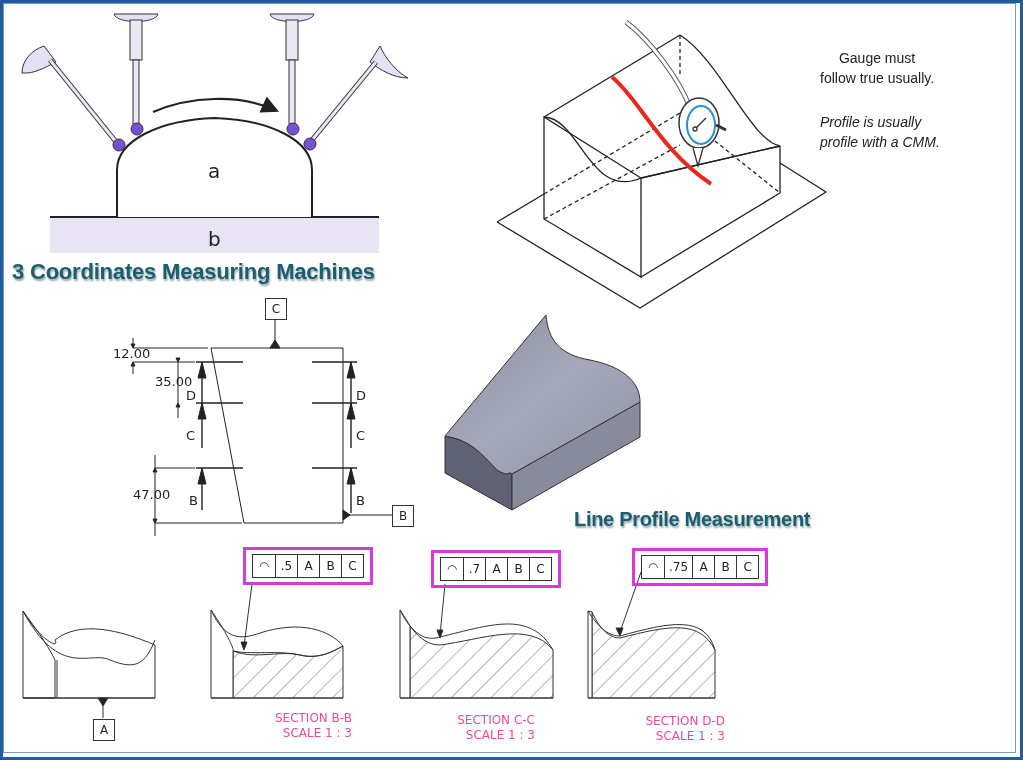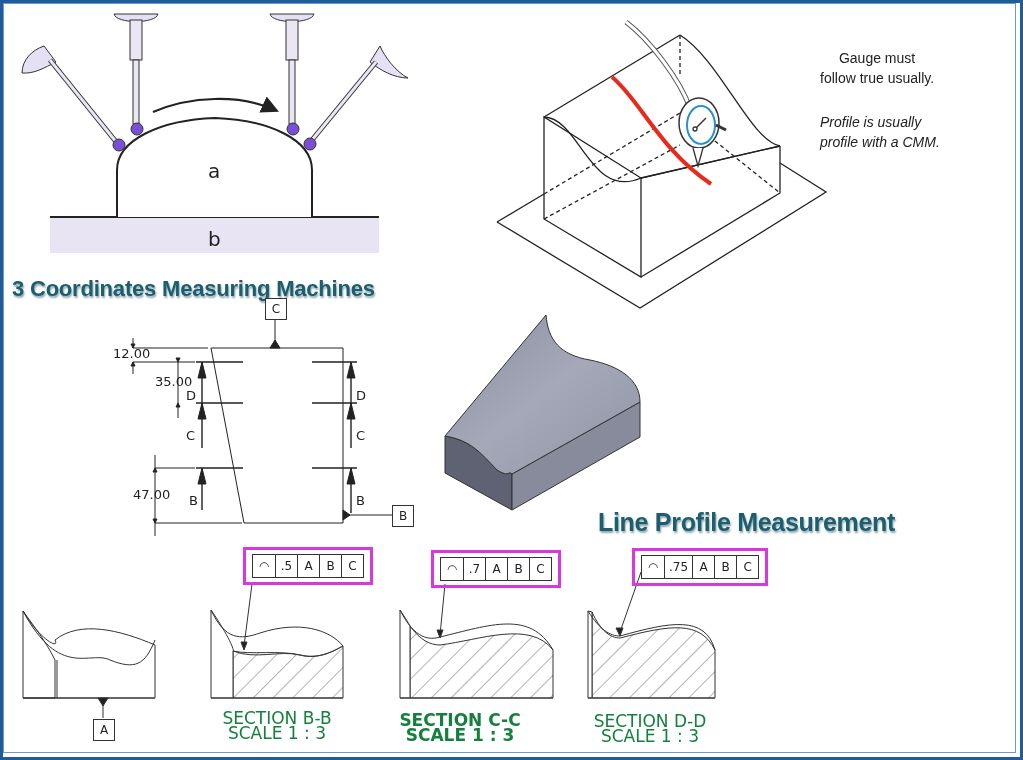--- a/index.html
+++ b/index.html
@@ -1,31 +1,31 @@
 <!DOCTYPE html>
 <html><head>
 <meta charset="utf-8">
 <style>
   html, body { margin:0; padding:0; background:#ffffff; }
   body { width:1023px; height:760px; position:relative; overflow:hidden; font-family:"Liberation Sans", sans-serif; }
   .frame { position:absolute; left:0; top:0; width:1017px; height:754px; border:3px solid #1f5c99; box-sizing:content-box; }
   .frame-inner { position:absolute; left:3px; top:3px; width:1011px; height:748px; border:1px solid #6f9bc8; pointer-events:none; }
   svg { position:absolute; left:0; top:0; }
   .title { position:absolute; font-family:"Liberation Sans", sans-serif; font-weight:bold; color:#1b5e6e; text-shadow:1px 2px 2px rgba(60,90,110,0.55); white-space:nowrap; }
-  #cmm-title { left:12px; top:259px; font-size:22px; letter-spacing:-0.2px;margin-top:17px; }
-  #lp-title { left:574px; top:508px; font-size:25px; letter-spacing:-0.3px;margin-left:24px; }
+  #cmm-title { left:12px; top:259px; font-size:22px; letter-spacing:-0.2px; }
+  #lp-title { left:574px; top:508px; font-size:20px; letter-spacing:-0.3px; }
   .note { position:absolute; left:820px; font-size:14px; color:#222; line-height:20px; }
   #note1 { top:48px;text-align:center; }
   #note2 { top:112px; font-style:italic; }
   .lbl { font-family:"DejaVu Sans", sans-serif; }
   .fcf { position:absolute; border:3px solid #d838e0; padding:4px 6px; }
   .fcf-row { display:flex; border:1px solid #333; height:22px; background:#fff; }
   .fcf-cell { border-left:1px solid #333; min-width:22px; padding:0 4px; display:flex; align-items:center; justify-content:center; font-family:"DejaVu Sans", sans-serif; font-size:12px; color:#222; box-sizing:border-box; }
   .fcf-cell:first-child { border-left:none; }
-  .sec-label { position:absolute; text-align:center; font-family:"DejaVu Sans", sans-serif; font-size:17px; color:#15803d; line-height:15px; width:150px; }
+  .sec-label { position:absolute; text-align:right; font-family:"DejaVu Sans", sans-serif; font-size:12px; color:#ec4899; line-height:15px; width:150px; }
   .datum { position:absolute; border:1px solid #333; width:20px; height:20px; font-family:"DejaVu Sans", sans-serif; font-size:12px; display:flex; align-items:center; justify-content:center; background:#fff; color:#222; }
 </style>
 </head>
 <body>
 
 <div class="frame"></div>
 <div class="frame-inner"></div>
 
 <svg width="1023" height="760" viewBox="0 0 1023 760">
   <defs>
@@ -213,20 +213,20 @@
     <div class="fcf-cell">A</div>
     <div class="fcf-cell">B</div>
     <div class="fcf-cell">C</div>
   </div>
 </div>
 
 <div class="sec-label" style="left:202px; top:711px;">
   <div>SECTION B-B</div>
   <div>SCALE 1 : 3</div>
 </div>
-<div class="sec-label" style="left:385px; top:713px;font-weight:bold;">
+<div class="sec-label" style="left:385px; top:713px;">
   <div>SECTION C-C</div>
   <div>SCALE 1 : 3</div>
 </div>
 <div class="sec-label" style="left:575px; top:714px;">
   <div>SECTION D-D</div>
   <div>SCALE 1 : 3</div>
 </div>
 
 </body></html>

